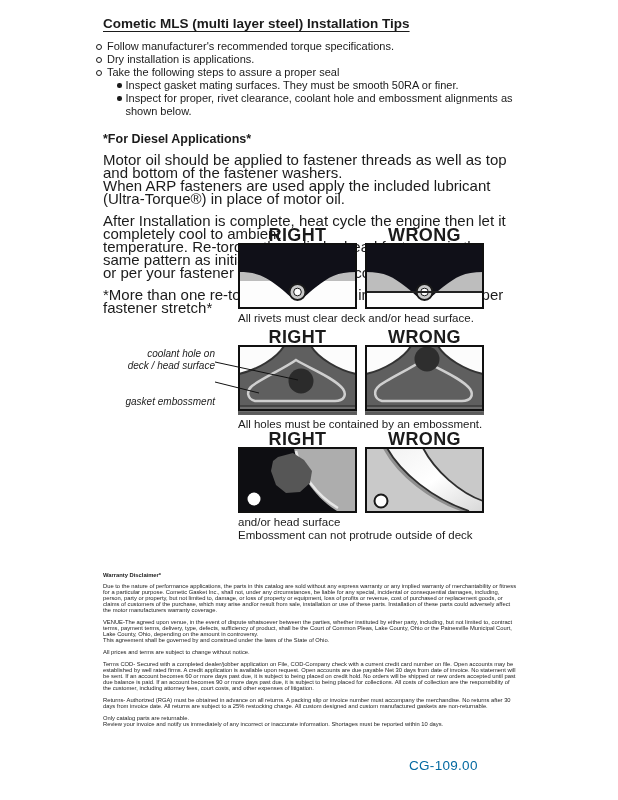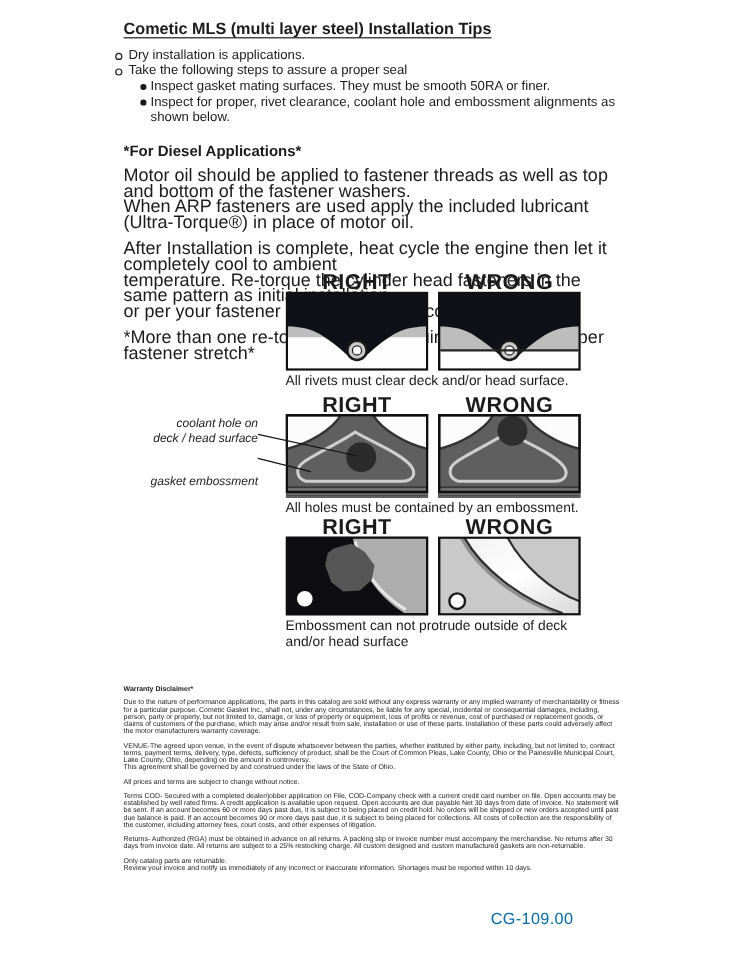--- a/index.html
+++ b/index.html
@@ -45,20 +45,24 @@
 </head>
 <body>
 
 <div class="page">
 
   <div class="topblock">
     <div class="title">Cometic MLS (multi layer steel) Installation Tips</div>
 
     <div class="bullet-row">
       <span class="marker-o"></span>
+      <span>Follow manufacturer's recommended torque specifications.</span>
+    </div>
+    <div class="bullet-row">
+      <span class="marker-o"></span>
       <span>Dry installation is applications.</span>
     </div>
     <div class="bullet-row">
       <span class="marker-o"></span>
       <span>Take the following steps to assure a proper seal</span>
     </div>
     <div class="bullet-row sub">
       <span class="marker-dot"></span>
       <span>Inspect gasket mating surfaces.  They must be smooth 50RA or finer.</span>
     </div>
@@ -174,22 +178,22 @@
         <rect width="119" height="66" fill="#c9c9c9"></rect>
         <path d="M20,1 C34,27 66,53 102,64" stroke="#8f8f8f" stroke-width="4" fill="none"></path>
         <path d="M22,1 H58 C70,24 95,46 118,54 V64 H104 C68,52 36,26 22,1 Z" fill="url(#g3)"></path>
         <path d="M22,1 C36,26 68,52 104,64" stroke="#2e2e2e" stroke-width="1.8" fill="none"></path>
         <path d="M58,1 C70,24 95,46 118,54" stroke="#2e2e2e" stroke-width="1.8" fill="none"></path>
         <circle cx="16" cy="54" r="6.5" fill="#ffffff" stroke="#1a1a1a" stroke-width="2"></circle>
         <rect x="1" y="1" width="117" height="64" fill="none" stroke="#101010" stroke-width="2"></rect>
       </svg>
     </div>
     <div class="dcaption">
+      <div>and/or head surface</div>
       <div>Embossment can not protrude outside of deck</div>
-      <div>and/or head surface</div>
     </div>
   </div>
 
   <div class="legal">
     <div class="legal-heading">Warranty Disclaimer*</div>
     <p>Due to the nature of performance applications, the parts in this catalog are sold without any express warranty or any implied warranty of merchantability or fitness for a particular purpose.  Cometic Gasket Inc., shall not, under any circumstances, be liable for any special, incidental or consequential damages, including, person, party or property, but not limited to, damage, or loss of property or equipment, loss of profits or revenue, cost of purchased or replacement goods, or claims of customers of the purchase, which may arise and/or result from sale, installation or use of these parts.  Installation of these parts could adversely affect the motor manufacturers warranty coverage.</p>
     <p class="tight">VENUE-The agreed upon venue, in the event of dispute whatsoever between the parties, whether instituted by either party, including, but not limited to, contract terms, payment terms, delivery, type, defects, sufficiency of product, shall be the Court of Common Pleas, Lake County, Ohio or the Painesville Municipal Court, Lake County, Ohio, depending on the amount in controversy.</p>
     <p>This agreement shall be governed by and construed under the laws of the State of Ohio.</p>
     <p>All prices and terms are subject to change without notice.</p>
     <p>Terms COD- Secured with a completed dealer/jobber application on File, COD-Company check with a current credit card number on file.  Open accounts may be established by well rated firms.  A credit application is available upon request.  Open accounts are due payable Net 30 days from date of invoice.  No statement will be sent.  If an account becomes 60 or more days past due, it is subject to being placed on credit hold.  No orders will be shipped or new orders accepted until past due balance is paid.  If an account becomes 90 or more days past due, it is subject to being placed for collections.  All costs of collection are the responsibility of the customer, including attorney fees, court costs, and other expenses of litigation.</p>

